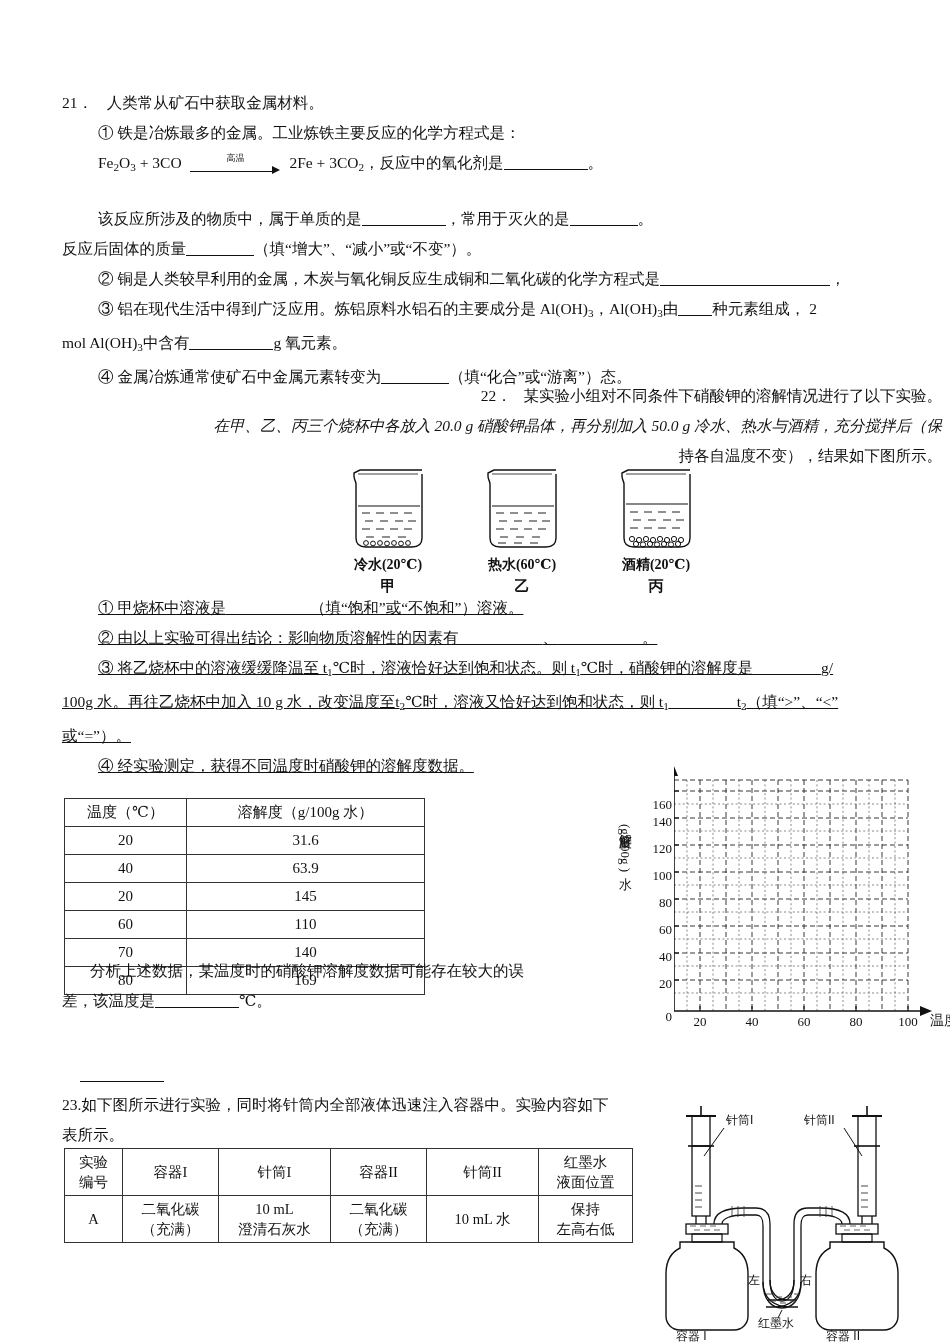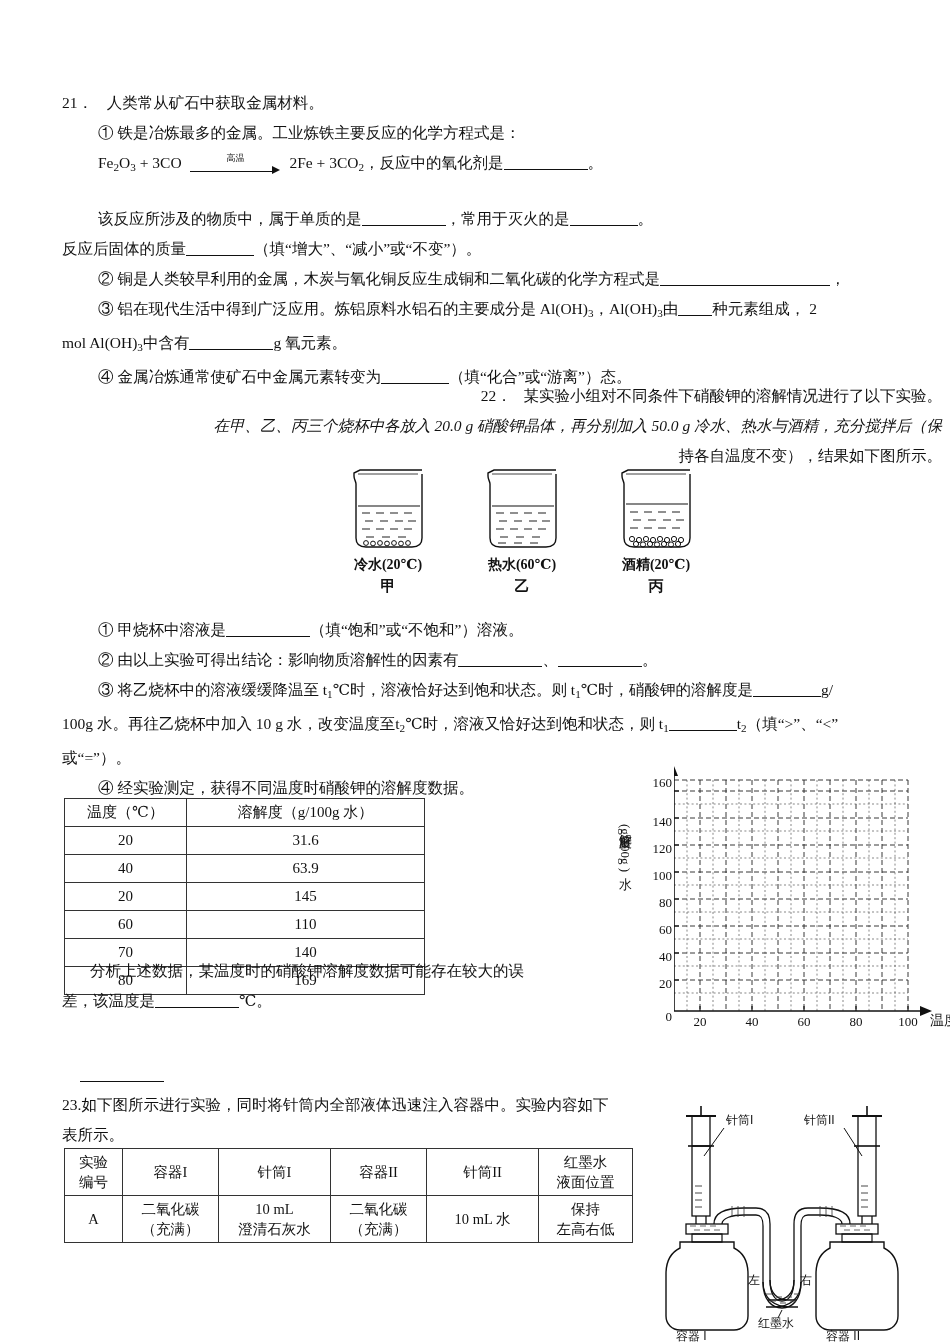--- a/index.html
+++ b/index.html
@@ -235,21 +235,21 @@
             <circle cx="63" cy="76.5" r="2.6"></circle>
             <circle cx="70" cy="76" r="2.6"></circle>
         </g>
         <line x1="18" y1="6" x2="78" y2="6" stroke="#111" stroke-width="0.8"></line>
       </svg>
       <div class="beaker-cap">酒精(20℃)</div>
       <div class="beaker-name">丙</div>
     </div>
   </div>
 
-  <div class="q-block" style="left:62px; top:615px; width:880px;">
+  <div class="q-block" style="left:62px; top:593px; width:880px;text-decoration:underline;">
     <div class="ln indent1">
       <span>① 甲烧杯中溶液是</span><span class="blank-l"></span><span>（填“饱和”或“不饱和”）溶液。</span>
     </div>
     <div class="ln indent1">
       <span>② 由以上实验可得出结论：影响物质溶解性的因素有</span><span class="blank-l"></span><span>、</span><span class="blank-l"></span><span>。</span>
     </div>
     <div class="ln indent1">
       <span>③ 将乙烧杯中的溶液缓缓降温至 t</span><sub>1</sub><span>℃时，溶液恰好达到饱和状态。则 t</span><sub>1</sub><span>℃时，硝酸钾的溶解度是</span><span class="blank-m"></span><span>g/</span>
     </div>
     <div class="ln">
@@ -292,21 +292,21 @@
       <tr>
         <td>80</td>
         <td>169</td>
       </tr>
     </tbody>
   </table>
 
   <div class="chart-wrap" style="left:612px; top:766px; width:330px; height:285px;">
     <div class="chart-ylabel" style="left:4px; top:58px;">溶解度(g/100g 水)</div>
 
-    <div class="ytick" style="left:26px; top:9px;">160</div>
+    <div class="ytick" style="left:26px; top:31px;">160</div>
     <div class="ytick" style="left:26px; top:48px;">140</div>
     <div class="ytick" style="left:26px; top:75px;">120</div>
     <div class="ytick" style="left:26px; top:102px;">100</div>
     <div class="ytick" style="left:26px; top:129px;">80</div>
     <div class="ytick" style="left:26px; top:156px;">60</div>
     <div class="ytick" style="left:26px; top:183px;">40</div>
     <div class="ytick" style="left:26px; top:210px;">20</div>
     <div class="ytick" style="left:26px; top:243px;">0</div>
 
     <svg width="260" height="260" viewBox="0 0 260 260" style="position:absolute; left:62px; top:0px;">

